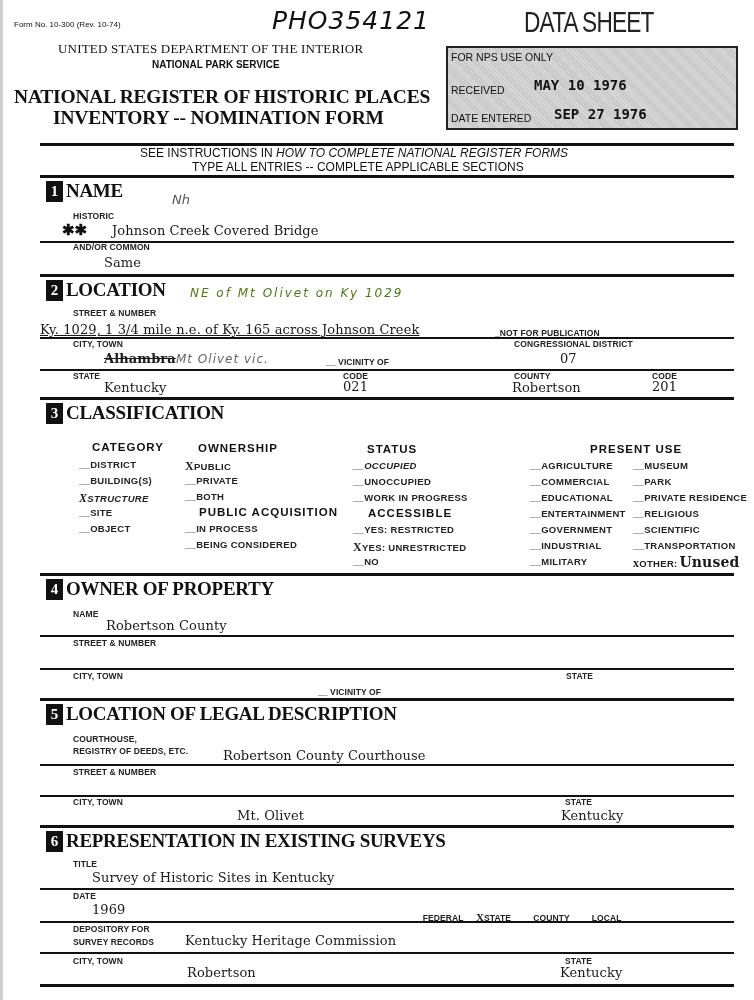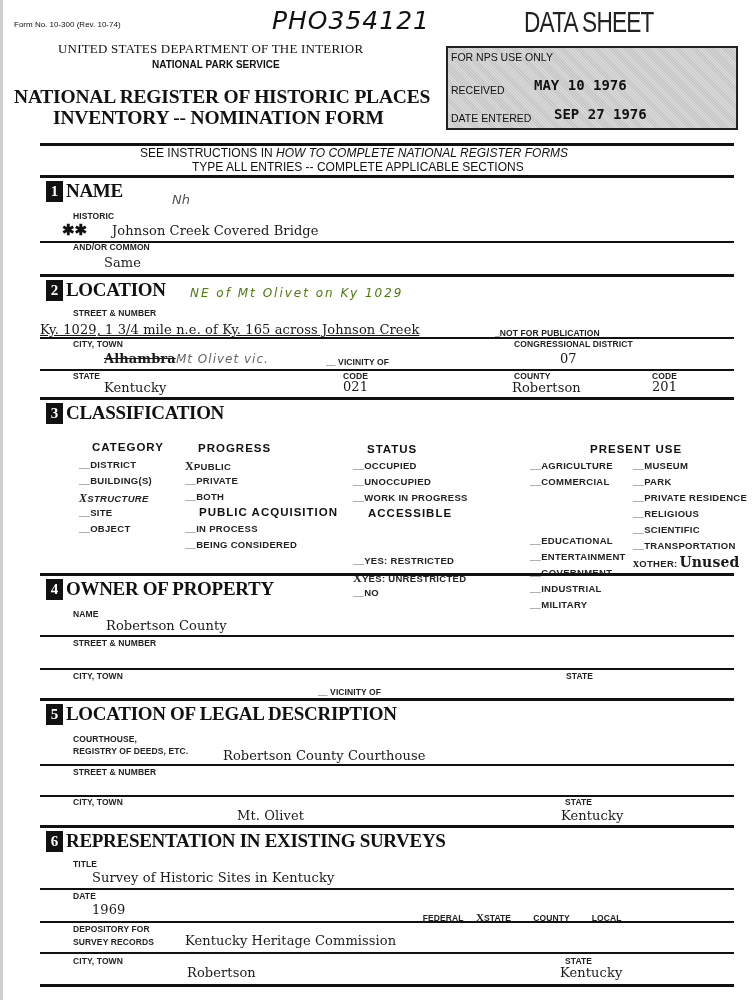--- a/index.html
+++ b/index.html
@@ -91,50 +91,50 @@
 
 <div class="abs colhead" style="left:92px;top:441px;">CATEGORY</div>
 <div class="abs" style="left:79px;top:459px;">
   <div class="opt" style="height:16px;"><span>__</span><span>DISTRICT</span></div>
   <div class="opt" style="height:16px;"><span>__</span><span>BUILDING(S)</span></div>
   <div class="opt" style="height:16px;font-style:italic;"><span class="mark">X</span><span>STRUCTURE</span></div>
   <div class="opt" style="height:16px;"><span>__</span><span>SITE</span></div>
   <div class="opt" style="height:16px;"><span>__</span><span>OBJECT</span></div>
 </div>
 
-<div class="abs colhead" style="left:198px;top:442px;">PROGRESS</div>
+<div class="abs colhead" style="left:198px;top:442px;">OWNERSHIP</div>
 <div class="abs" style="left:185px;top:459px;">
   <div class="opt" style="height:16px;"><span class="mark">X</span><span>PUBLIC</span></div>
   <div class="opt" style="height:16px;"><span>__</span><span>PRIVATE</span></div>
   <div class="opt" style="height:16px;"><span>__</span><span>BOTH</span></div>
 </div>
 <div class="abs colhead" style="left:199px;top:506px;">PUBLIC ACQUISITION</div>
 <div class="abs" style="left:185px;top:523px;">
   <div class="opt" style="height:16px;"><span>__</span><span>IN PROCESS</span></div>
   <div class="opt" style="height:16px;"><span>__</span><span>BEING CONSIDERED</span></div>
 </div>
 
 <div class="abs colhead" style="left:367px;top:443px;">STATUS</div>
 <div class="abs" style="left:353px;top:460px;">
-  <div class="opt" style="height:16px;"><span>__</span><span>OCCUPIED</span></div>
+  <div class="opt" style="height:16px;font-style:italic;"><span>__</span><span>OCCUPIED</span></div>
   <div class="opt" style="height:16px;"><span>__</span><span>UNOCCUPIED</span></div>
   <div class="opt" style="height:16px;"><span>__</span><span>WORK IN PROGRESS</span></div>
 </div>
 <div class="abs colhead" style="left:368px;top:507px;">ACCESSIBLE</div>
-<div class="abs" style="left:353px;top:524px;margin-top:31px;">
+<div class="abs" style="left:353px;top:524px;">
   <div class="opt" style="height:16px;"><span>__</span><span>YES: RESTRICTED</span></div>
   <div class="opt" style="height:16px;"><span class="mark">X</span><span>YES: UNRESTRICTED</span></div>
   <div class="opt" style="height:16px;"><span>__</span><span>NO</span></div>
 </div>
 
 <div class="abs colhead" style="left:590px;top:443px;">PRESENT USE</div>
 <div class="abs" style="left:530px;top:460px;">
   <div class="opt" style="height:16px;"><span>__</span><span>AGRICULTURE</span></div>
   <div class="opt" style="height:16px;"><span>__</span><span>COMMERCIAL</span></div>
-  <div class="opt" style="height:16px;margin-top:43px;"><span>__</span><span>EDUCATIONAL</span></div>
+  <div class="opt" style="height:16px;"><span>__</span><span>EDUCATIONAL</span></div>
   <div class="opt" style="height:16px;"><span>__</span><span>ENTERTAINMENT</span></div>
   <div class="opt" style="height:16px;"><span>__</span><span>GOVERNMENT</span></div>
   <div class="opt" style="height:16px;"><span>__</span><span>INDUSTRIAL</span></div>
   <div class="opt" style="height:16px;"><span>__</span><span>MILITARY</span></div>
 </div>
 <div class="abs" style="left:633px;top:460px;">
   <div class="opt" style="height:16px;"><span>__</span><span>MUSEUM</span></div>
   <div class="opt" style="height:16px;"><span>__</span><span>PARK</span></div>
   <div class="opt" style="height:16px;"><span>__</span><span>PRIVATE RESIDENCE</span></div>
   <div class="opt" style="height:16px;"><span>__</span><span>RELIGIOUS</span></div>

